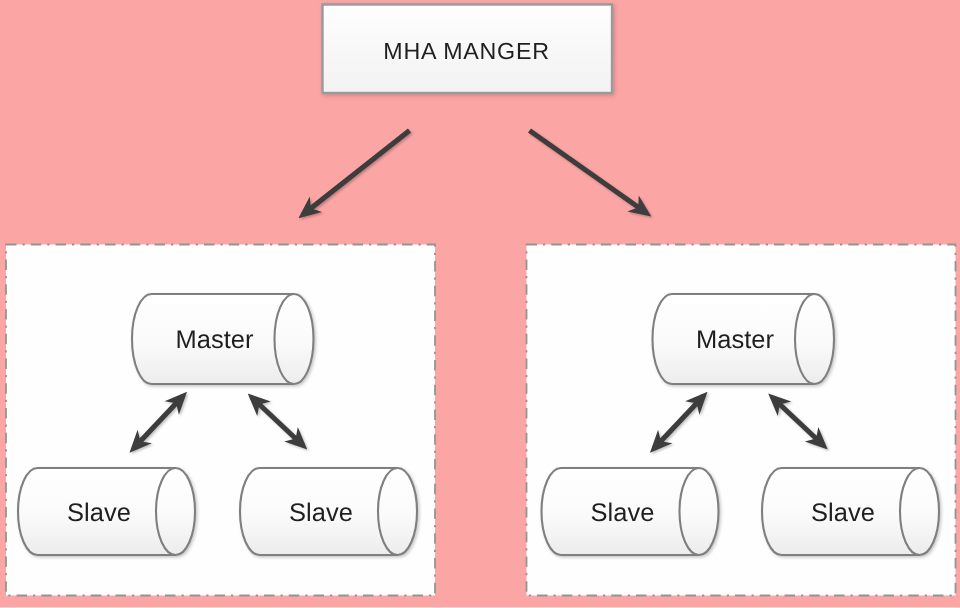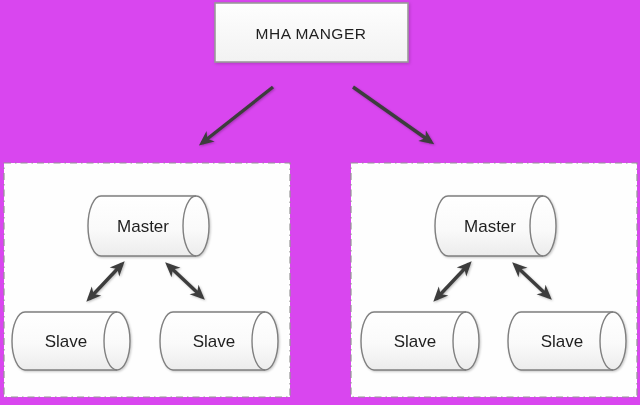--- a/index.html
+++ b/index.html
@@ -8,21 +8,21 @@
     background: #ffffff;
     width: 640px;
     height: 405px;
     overflow: hidden;
     font-family: "Liberation Sans", sans-serif;
   }
   .stage {
     position: relative;
     width: 640px;
     height: 405px;
-    background: #d946ef;
+    background: #fca5a5;
   }
   svg { display: block; }
   .shape-fill {
     fill: url(#cylGrad);
     stroke: #7f7f7f;
     stroke-width: 1.4;
     filter: drop-shadow(1.5px 1.8px 1.2px rgba(0,0,0,0.22));
   }
   .cap-arc {
     fill: none;

